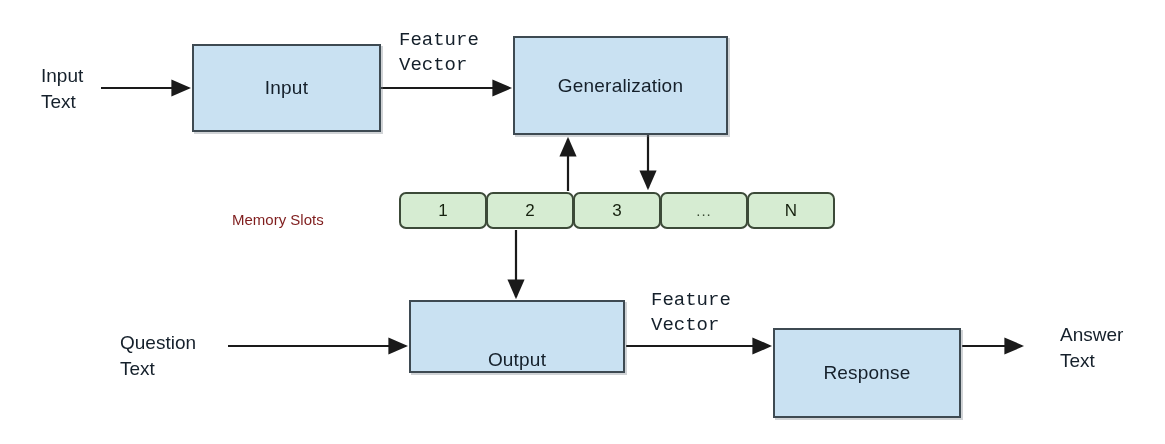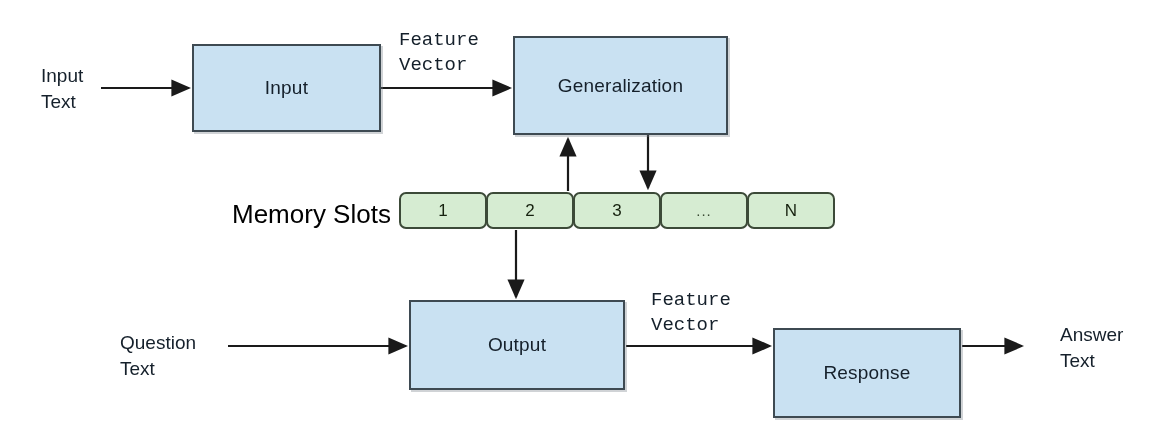--- a/index.html
+++ b/index.html
@@ -78,23 +78,24 @@
   }
   .side-label {
     position: absolute;
     font-size: 19px;
     line-height: 26px;
     color: #15202b;
     white-space: pre-line;
   }
   .group-label {
     position: absolute;
-    font-size: 26px;
-    color: #000000;
+    font-size: 15px;
+    color: #7f1d1d;
     white-space: nowrap;
+    margin-top: 12px;
   }
 </style>
 </head>
 <body>
 
 <div id="diagram-root">
 
   <svg class="svg-layer" viewBox="0 0 1165 444" xmlns="http://www.w3.org/2000/svg">
     <defs>
       <marker id="arrowhead" markerWidth="9" markerHeight="9" refX="8" refY="4.5" orient="auto" markerUnits="strokeWidth">
@@ -120,21 +121,21 @@
   </svg>
 
   <div class="node-box shadowed" style="left:192px; top:44px; width:189px; height:88px;">
     <span>Input</span>
   </div>
 
   <div class="node-box shadowed" style="left:513px; top:36px; width:215px; height:99px;">
     <span>Generalization</span>
   </div>
 
-  <div class="node-box shadowed" style="left:409px; top:300px; width:216px; height:90px;">
+  <div class="node-box shadowed" style="left:409px; top:300px; width:216px; height:73px;align-items:flex-end;">
     <span>Output</span>
   </div>
 
   <div class="node-box shadowed" style="left:773px; top:300px; width:188px; height:90px;margin-top:28px;">
     <span>Response</span>
   </div>
 
   <div class="group-label" style="left:232px; top:199px;">Memory Slots</div>
 
   <div class="slot-row">

